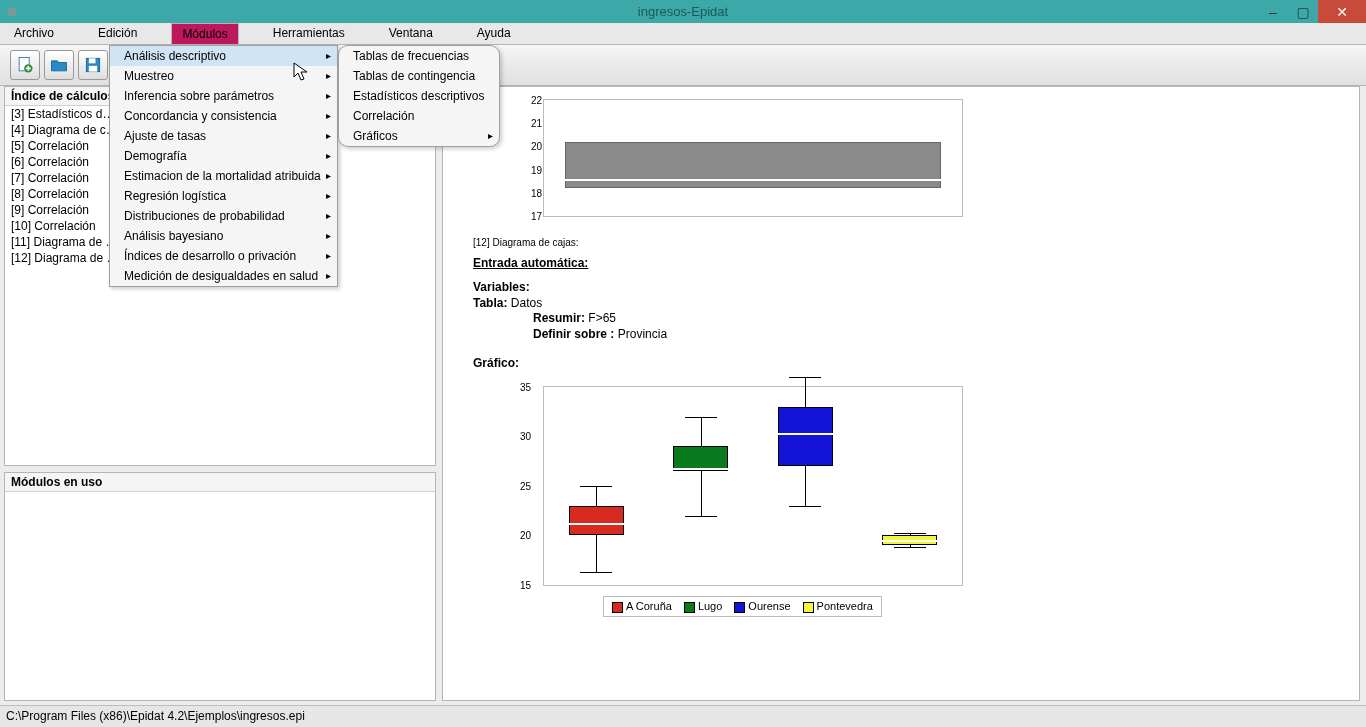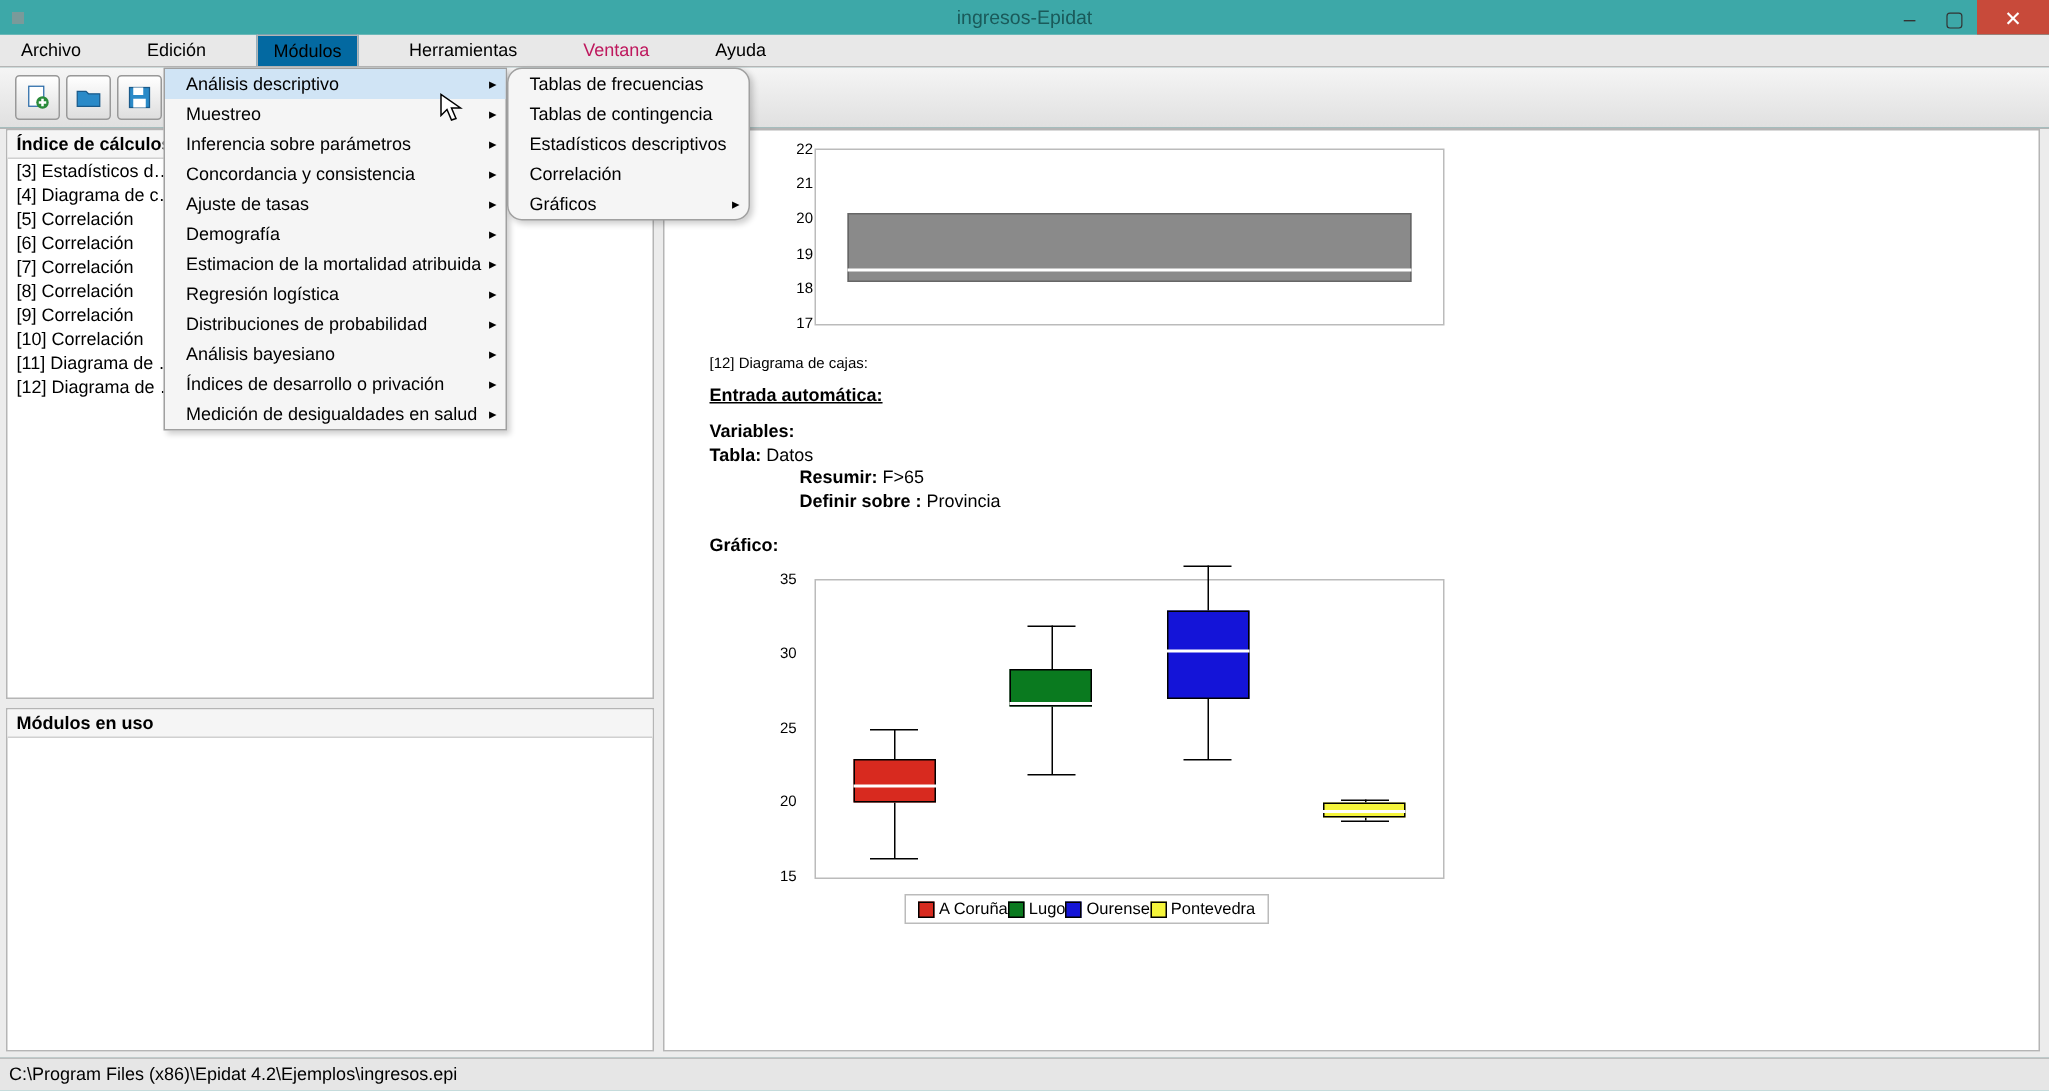--- a/index.html
+++ b/index.html
@@ -7,22 +7,22 @@
 
 .titlebar { height: 23px; background: #3da8a8; display: flex; align-items: center; color: #000; position: relative; }
 .titlebar .sys-icon { width: 8px; height: 8px; background: #7a9a9a; margin: 0 8px; }
 .titlebar .title { position: absolute; left: 50%; transform: translateX(-50%); font-size: 13px; color: #1a5a5a; }
 .titlebar .win-controls { position: absolute; right: 0; display: flex; height: 100%; }
 .titlebar .win-btn { width: 30px; height: 100%; display: flex; align-items: center; justify-content: center; font-size: 14px; color: #333; }
 .titlebar .win-btn.close { background: #c84a3a; color: #fff; width: 48px; }
 
 .menubar { height: 22px; background: #e8e8e8; border-bottom: 1px solid #b5b5b5; display: flex; align-items: stretch; padding-left: 4px; gap: 24px; }
 .menubar .menu-item { padding: 3px 10px 0; font-size: 12px; cursor: default; }
-.menubar .menu-item.active { background: #0369a1; border: 1px solid #b5b5b5; border-bottom: none; position: relative; z-index: 30; }
-.menubar .menu-item.disabled { color: #be185d; }
+.menubar .menu-item.active { background: #be185d; border: 1px solid #b5b5b5; border-bottom: none; position: relative; z-index: 30; }
+.menubar .menu-item.disabled { color: #000000; }
 
 .toolbar { height: 41px; background: linear-gradient(#f5f5f5,#e0e0e0); border-bottom: 1px solid #b5b5b5; display: flex; align-items: center; padding: 0 10px; gap: 4px; }
 .toolbar .tool-btn { width: 30px; height: 30px; border: 1px solid #999; border-radius: 3px; background: linear-gradient(#fff,#dedede); display: flex; align-items: center; justify-content: center; }
 .tool-btn svg { width: 20px; height: 20px; }
 
 .workspace { position: absolute; top: 86px; bottom: 22px; left: 0; right: 0; background: #ececec; display: flex; }
 
 .left-col { width: 440px; display: flex; flex-direction: column; gap: 6px; padding: 0 4px 4px 4px; }
 .panel { background: #fff; border: 1px solid #b5b5b5; display: flex; flex-direction: column; }
 .panel-title { font-size: 12px; padding: 2px 6px; font-weight: bold; background: #f5f5f5; border-bottom: 1px solid #d0d0d0; }
@@ -57,21 +57,21 @@
 
 
 .boxplot-wrap { margin-top: 14px; margin-left: 70px; width: 420px; }
 .boxplot { border: 1px solid #bbb; height: 200px; position: relative; background: #fff; }
 .boxplot .ytick2 { position: absolute; left: -24px; font-size: 10px; transform: translateY(-50%); }
 .bp-group { position: absolute; bottom: 0; top: 0; width: 80px; }
 .bp-box { position: absolute; left: 12px; right: 12px; border: 1px solid #000; }
 .bp-median { position: absolute; left: 12px; right: 12px; height: 0; border-top: 2px solid #fff; }
 .bp-whisker { position: absolute; left: 50%; width: 0; border-left: 1px solid #000; }
 .bp-cap { position: absolute; left: 30%; right: 30%; height: 0; border-top: 1px solid #000; }
-.legend { border: 1px solid #bbb; margin-top: 10px; padding: 3px 8px; display: inline-flex; gap: 0; align-items: center; font-size: 11px; margin-left: 60px; }
+.legend { border: 1px solid #bbb; margin-top: 10px; padding: 3px 8px; display: inline-flex; gap: 12px; align-items: center; font-size: 11px; margin-left: 60px; }
 .legend .sw { width: 11px; height: 11px; border: 1px solid #000; display: inline-block; margin-right: 3px; vertical-align: middle; }
 
 .statusbar { position: absolute; bottom: 0; left: 0; right: 0; height: 22px; background: #e6e6e6; border-top: 1px solid #bdbdbd; font-size: 12px; padding: 3px 6px; }
 
 .cursor { position: absolute; left: 293px; top: 62px; z-index: 40; pointer-events: none; }
 </style>
 </head>
 <body>
 
 <div class="titlebar">

